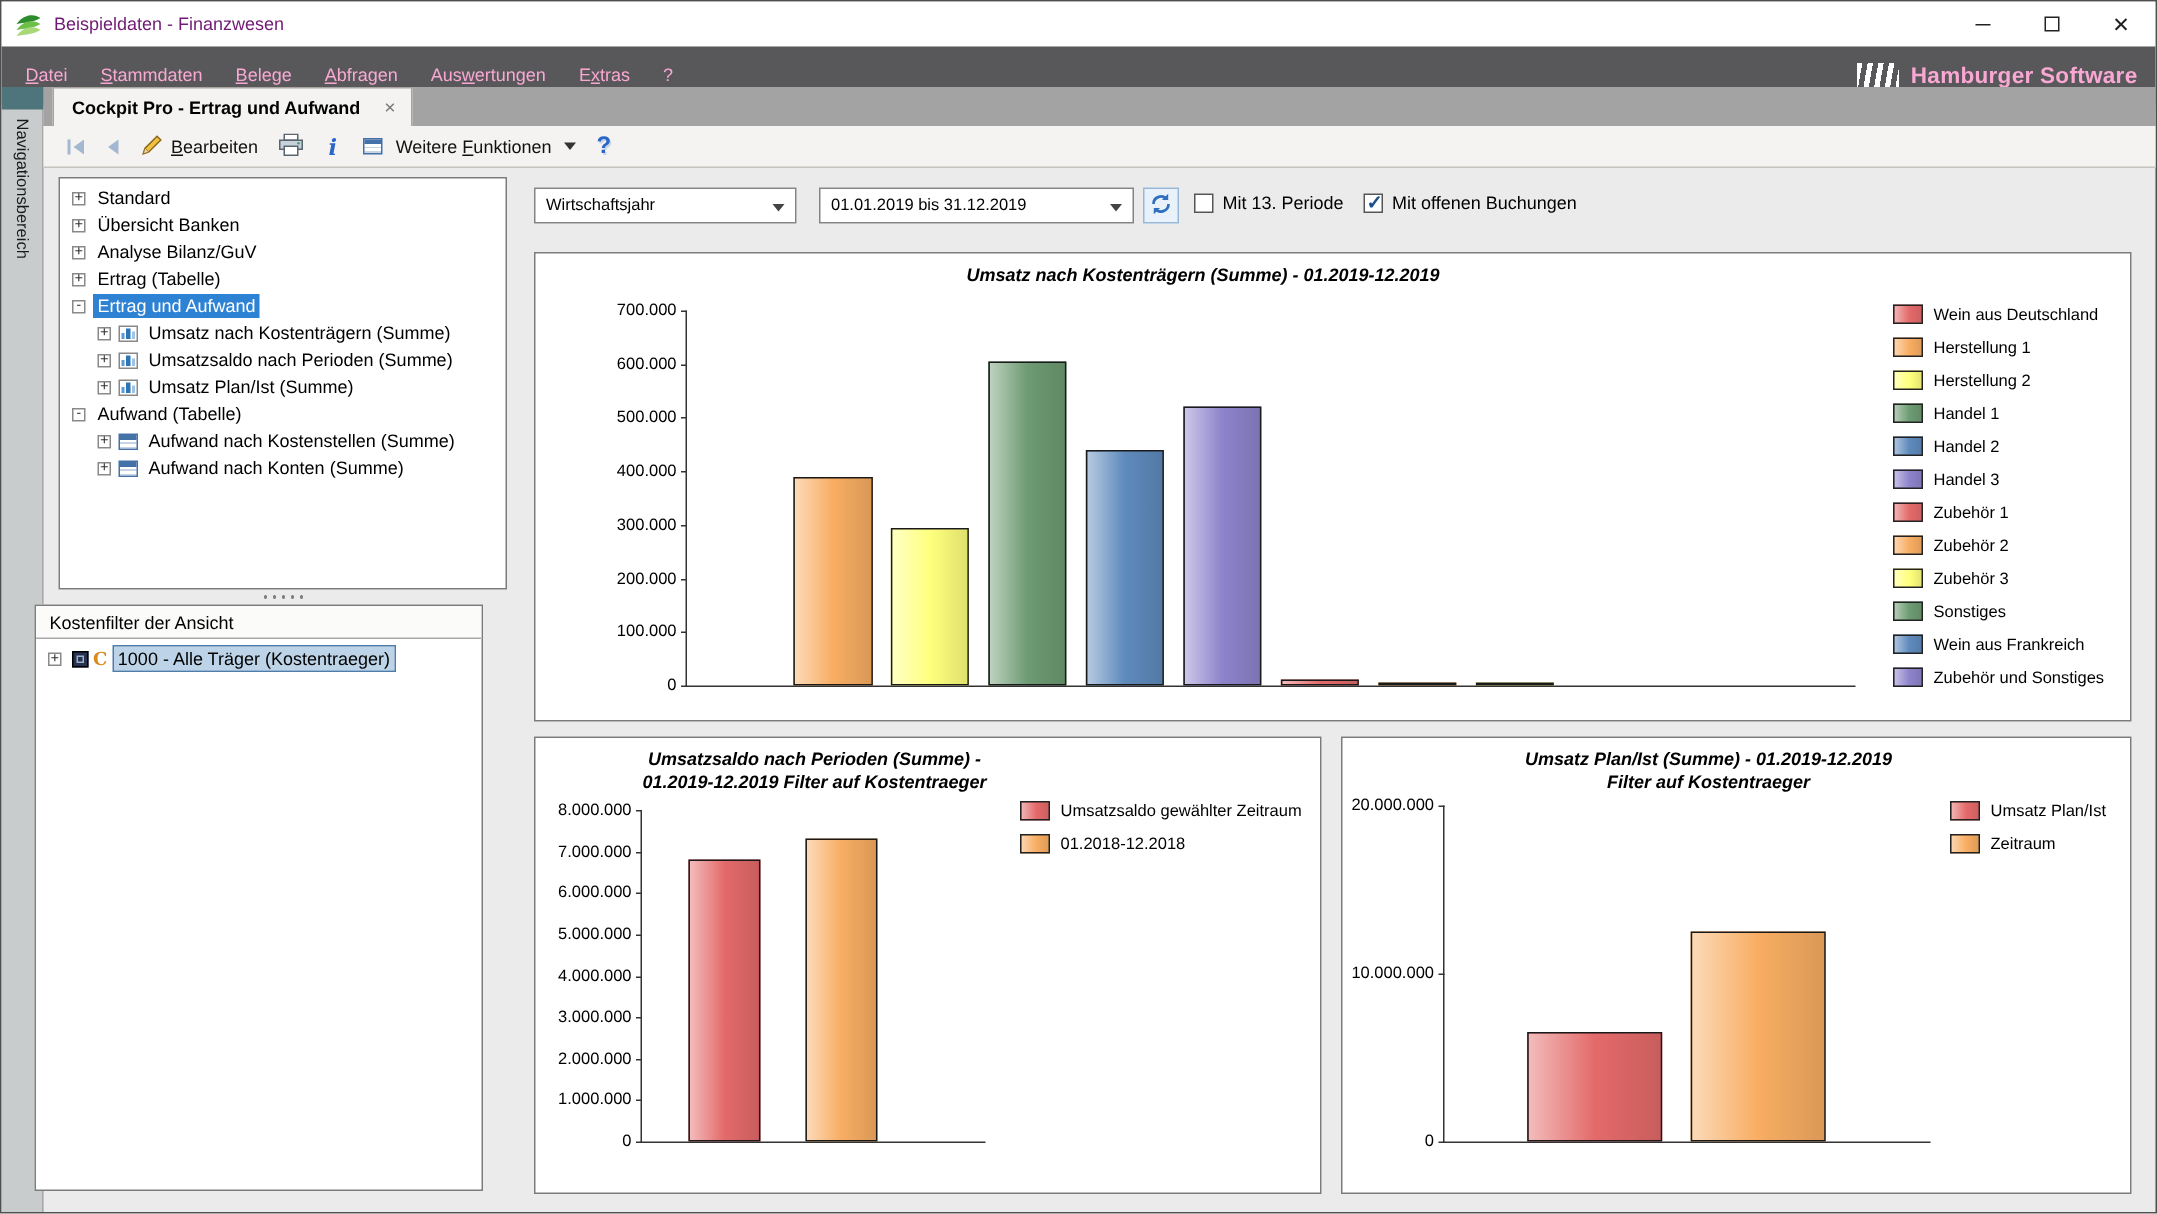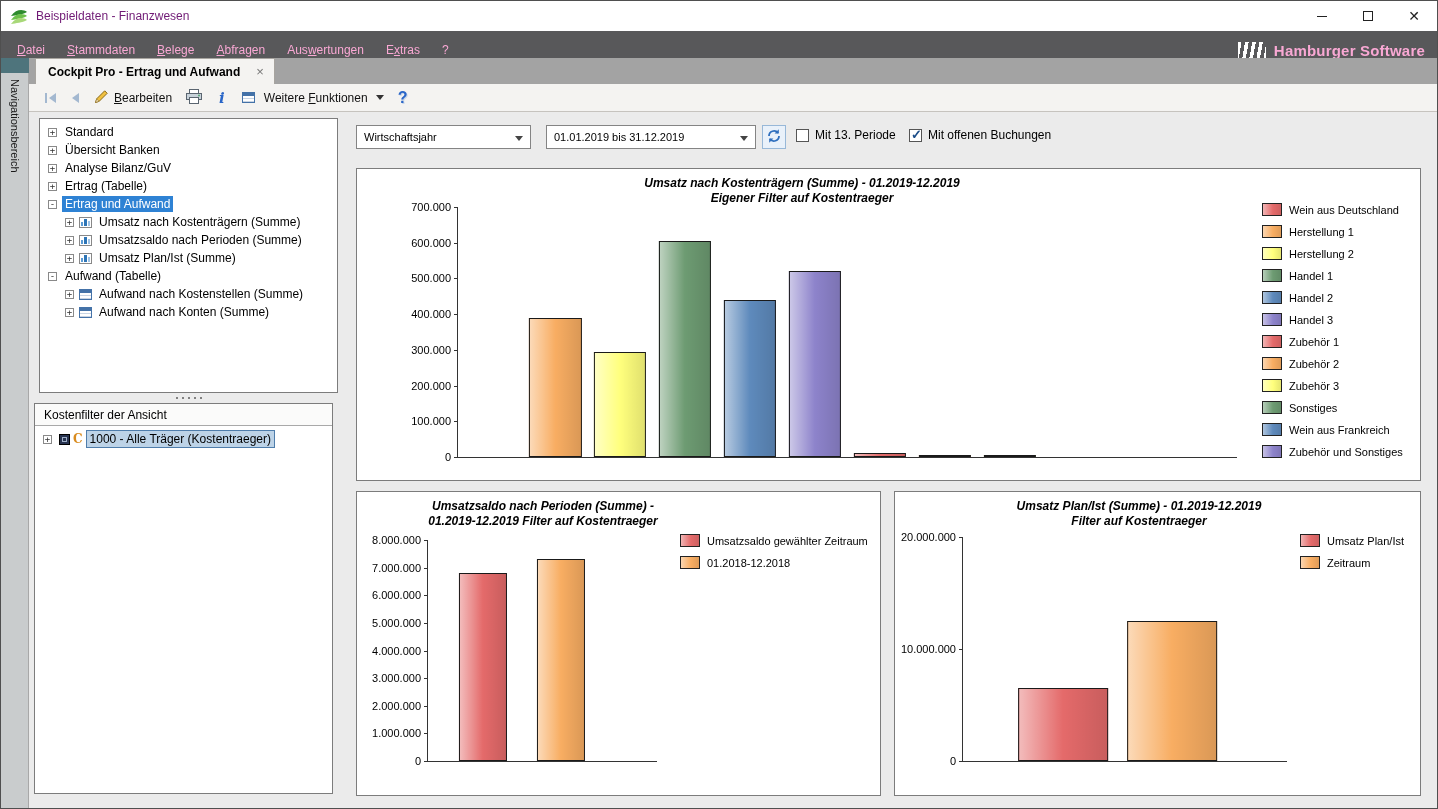--- a/index.html
+++ b/index.html
@@ -44,21 +44,21 @@
   .nav-back-icon{display:inline-block;width:9px;height:10px;position:relative;}
   .nav-back-icon::after{content:'';position:absolute;left:1px;top:0;border-right:7px solid #a3b8d0;border-top:5px solid transparent;border-bottom:5px solid transparent;}
   .info-icon{font-family:"DejaVu Serif",serif;font-style:italic;font-weight:bold;font-size:15px;color:#2a66c8;padding:0 3px;}
   .help-icon{font-weight:bold;font-size:16px;color:#2a66c8;text-shadow:1px 1px 0 #c9d6e8;}
   .caret-down{border-left:4px solid transparent;border-right:4px solid transparent;border-top:5px solid #333;margin-left:3px;}
 
   
   .panel{position:absolute;background:#fff;border:1px solid #7c7c7c;overflow:hidden;}
   .panel-header{height:22px;background:#fbfbfa;border-bottom:1px solid #a9a9a9;font-size:12px;padding:4px 9px 0;color:#000;}
   #ansichten-panel{left:38px;top:117px;width:299px;height:275px;}
-  #kostenfilter-panel{left:33px;top:402px;width:299px;height:391px;}
+  #kostenfilter-panel{left:22px;top:402px;width:299px;height:391px;}
   .splitter{position:absolute;left:38px;top:392px;width:299px;height:10px;display:flex;align-items:center;justify-content:center;}
   .splitter-grip{width:26px;height:4px;background-image:radial-gradient(circle,#808080 1.1px,transparent 1.3px);background-size:6px 4px;background-position:center;}
   .tree{padding-top:4px;}
   .tree-row{display:flex;align-items:center;height:18px;white-space:nowrap;font-size:12px;color:#000;}
   .toggle{flex:none;width:9px;height:9px;border:1px solid #898989;background:#fff;font-size:9px;line-height:7px;text-align:center;color:#333;margin-right:5px;font-family:"DejaVu Sans Mono",monospace;}
   .tree-label{padding:1px 3px;}
   .tree-label.selected{background:#2e82d4;color:#fff;}
   .mini-chart-icon{flex:none;width:13px;height:11px;border:1px solid #888;background:#fff;display:inline-flex;align-items:flex-end;gap:1px;padding:1px;margin-right:4px;}
   .mini-chart-icon i{display:block;width:3px;}
   .mini-chart-icon i:nth-child(1){height:4px;background:#5b9bd5;}
@@ -309,21 +309,20 @@
     </label>
     <label class="checkbox" id="cb-open">
       <span class="cb-box checked"></span>
       <span>Mit offenen Buchungen</span>
     </label>
   </div>
 
   <div class="chart-panel" id="chart-main">
     <div class="chart-titles">
       <div class="chart-title">Umsatz nach Kostenträgern (Summe) - 01.2019-12.2019</div>
-      <div class="chart-subtitle">Eigener Filter auf Kostentraeger</div>
     </div>
     <div class="plot">
         <div class="ytick" style="bottom: 0%;">
           <span class="ytick-label">0</span>
         </div>
         <div class="ytick" style="bottom: 14.2857%;">
           <span class="ytick-label">100.000</span>
         </div>
         <div class="ytick" style="bottom: 28.5714%;">
           <span class="ytick-label">200.000</span>

